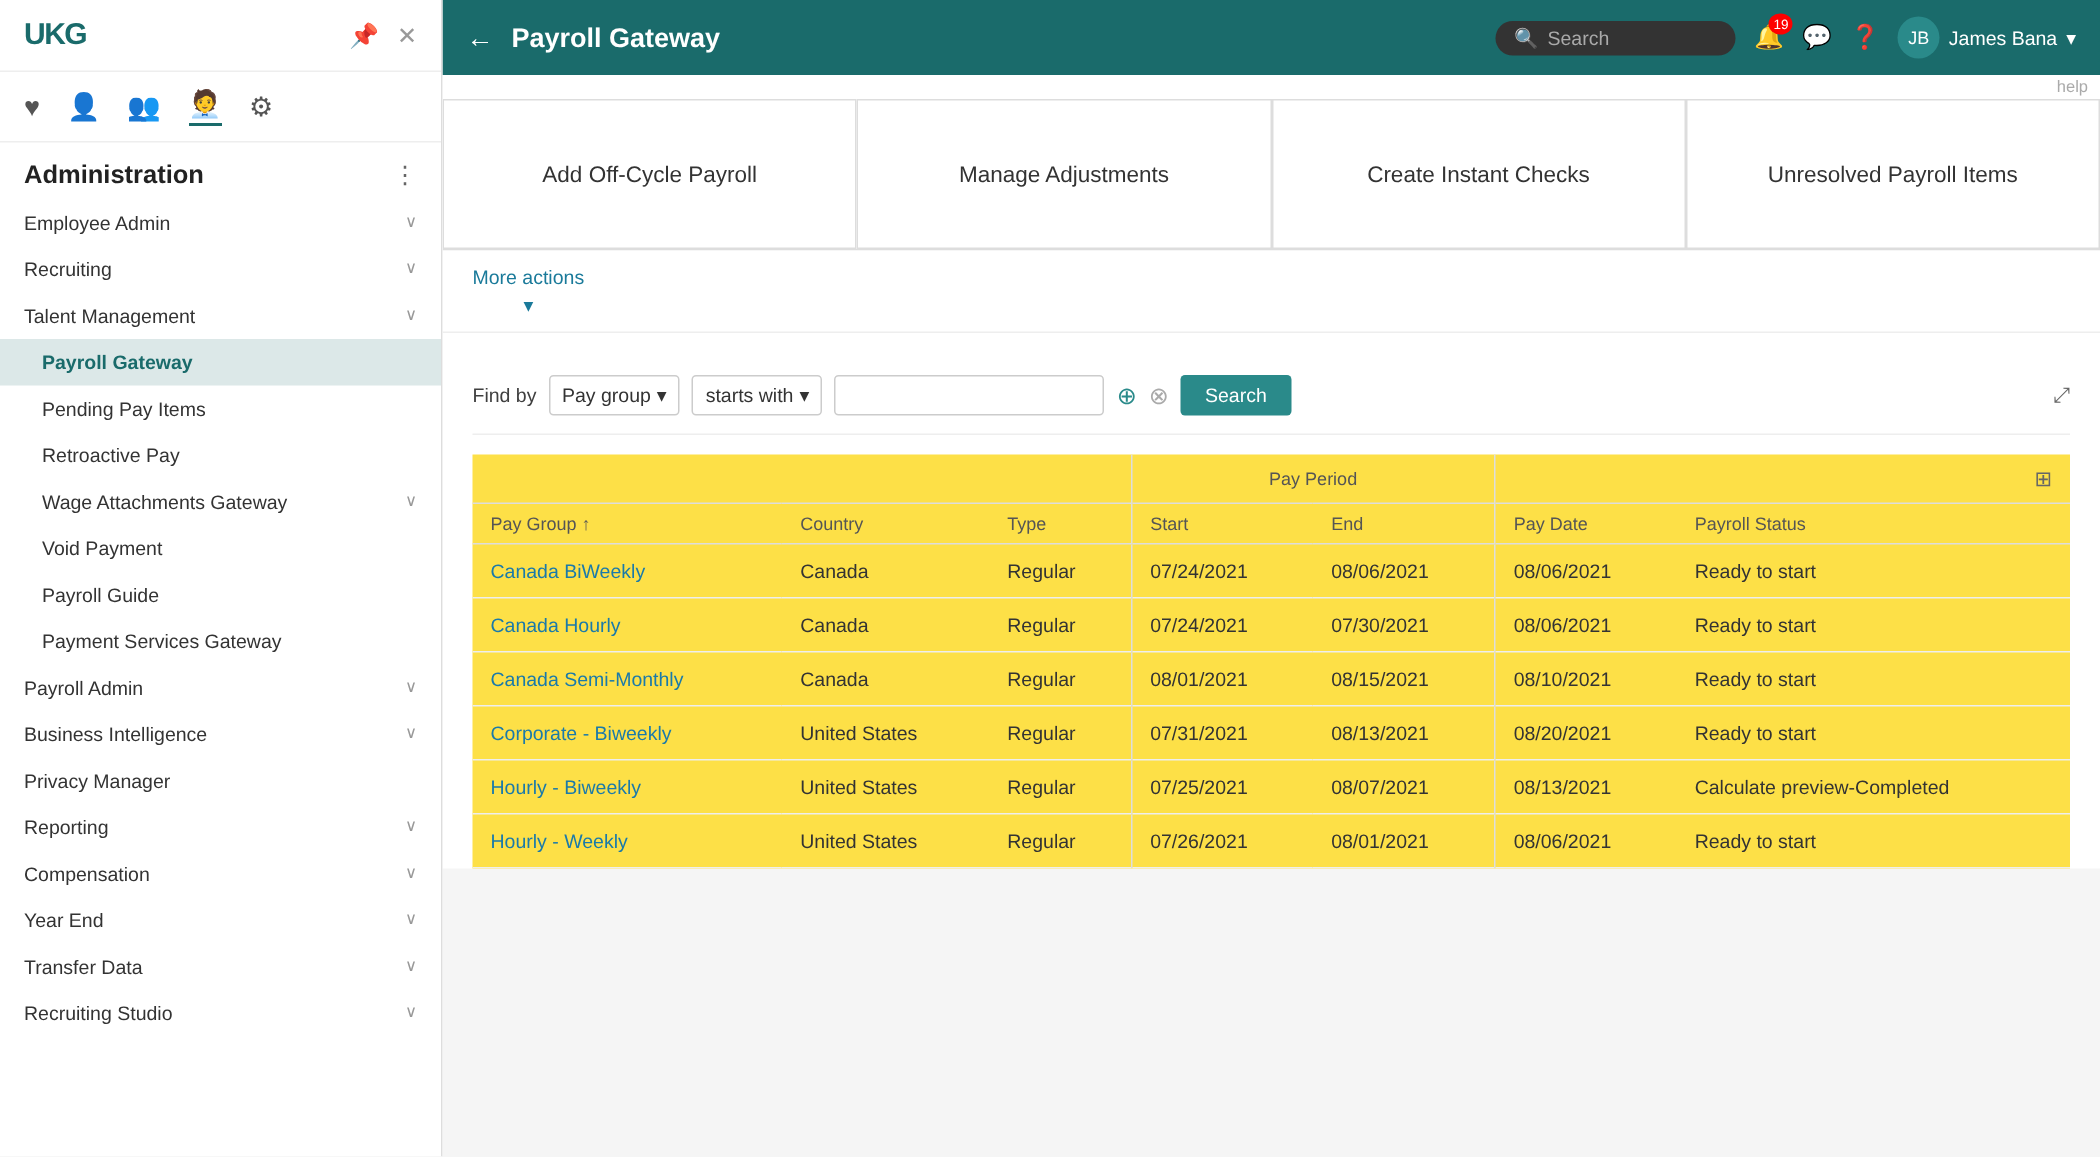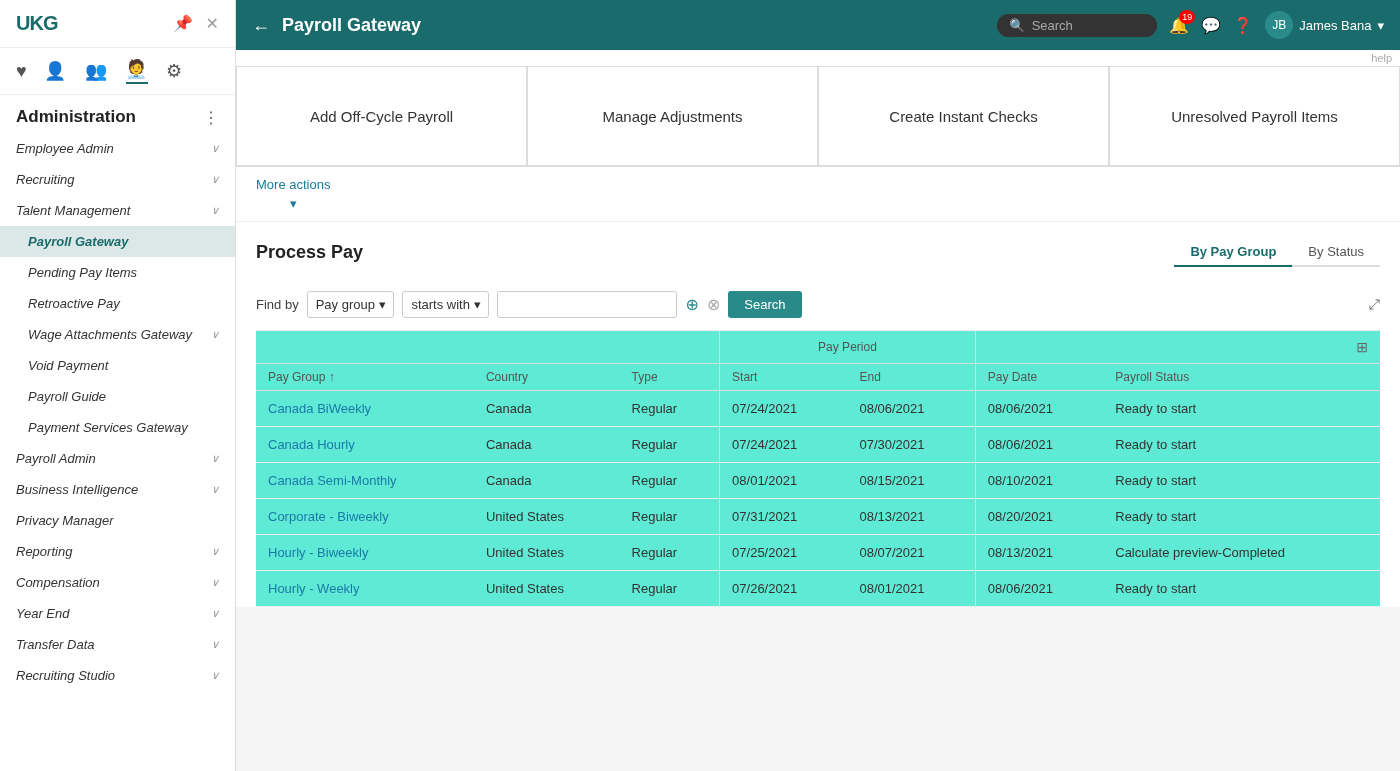--- a/index.html
+++ b/index.html
@@ -1,29 +1,29 @@
 <!DOCTYPE html>
 <html><head>
   <meta charset="utf-8">
   <style>
     * { box-sizing: border-box; margin: 0; padding: 0; }
     body { font-family: 'Segoe UI', Arial, sans-serif; font-size: 13px; color: #333; display: flex; height: 771px; overflow: hidden; background: #f5f5f5; }
 
     
-    .sidebar { width: 236px; background: #fff; border-right: 1px solid #ddd; display: flex; flex-direction: column; height: 100%; overflow-y: auto; flex-shrink: 0; }
+    .sidebar { width: 295px; background: #fff; border-right: 1px solid #ddd; display: flex; flex-direction: column; height: 100%; overflow-y: auto; flex-shrink: 0; }
     .sidebar-header { padding: 12px 16px; display: flex; align-items: center; justify-content: space-between; border-bottom: 1px solid #eee; }
     .ukg-logo { font-size: 20px; font-weight: bold; color: #1a6b6b; letter-spacing: -1px; }
     .sidebar-header-icons { display: flex; gap: 12px; color: #666; font-size: 16px; }
     .sidebar-icons { display: flex; gap: 18px; padding: 10px 16px; border-bottom: 1px solid #eee; align-items: center; }
     .sidebar-icon { font-size: 18px; color: #555; cursor: pointer; }
     .sidebar-icon.active { color: #1a6b6b; border-bottom: 2px solid #1a6b6b; padding-bottom: 2px; }
     .sidebar-title-row { display: flex; align-items: center; justify-content: space-between; padding: 12px 16px 6px; }
     .sidebar-title { font-size: 17px; font-weight: 600; color: #222; }
     .sidebar-title-icon { color: #666; font-size: 16px; cursor: pointer; }
-    .nav-item { display: flex; align-items: center; justify-content: space-between; padding: 8px 16px; cursor: pointer; color: #333; font-size: 13px; font-style: italic; }
+    .nav-item { display: flex; justify-content: space-between; padding: 8px 16px; cursor: pointer; color: #333; font-size: 13px; }
     .nav-item.active { background: #e8f0f0; font-weight: bold; }
     .nav-item.sub { padding-left: 28px; font-weight: normal; color: #333; }
     .nav-item.sub.active { background: #dce8e8; font-weight: 600; color: #1a6b6b; }
     .nav-item .chevron { font-size: 11px; color: #999; }
 
     
     .main { flex: 1; display: flex; flex-direction: column; overflow: hidden; }
 
     
     .topbar { background: #1a6b6b; color: #fff; display: flex; align-items: center; padding: 0 16px; height: 50px; gap: 12px; flex-shrink: 0; }
@@ -61,21 +61,21 @@
     .filter-row { display: flex; align-items: center; gap: 8px; padding: 12px 0; border-bottom: 1px solid #eee; }
     .filter-label { font-size: 13px; color: #404040; }
     .filter-select { border: 1px solid #ccc; border-radius: 3px; padding: 5px 8px; font-size: 13px; cursor: pointer; background: #fff; display: flex; align-items: center; gap: 4px; }
     .filter-input { border: 1px solid #ccc; border-radius: 3px; padding: 5px 10px; font-size: 13px; width: 180px; }
     .filter-add { color: #2a8a8a; font-size: 16px; cursor: pointer; }
     .filter-clear { color: #aaa; font-size: 16px; cursor: pointer; }
     .search-btn { background: #2a8a8a; color: #fff; border: none; border-radius: 3px; padding: 6px 16px; font-size: 13px; cursor: pointer; }
     .expand-icon { margin-left: auto; color: #666; font-size: 14px; cursor: pointer; }
 
     
-    .table-container { overflow-x: auto; background: #5eead4; }
+    .table-container { overflow-x: auto; background: #fde047; margin-top: 13px; }
     table { width: 100%; border-collapse: collapse; font-size: 13px; }
     thead tr { border-bottom: 1px solid #ddd; }
     thead th { padding: 8px 12px; text-align: left; color: #555; font-weight: 500; font-size: 12px; }
     .pay-period-header { text-align: center; border-left: 1px solid #ddd; border-right: 1px solid #ddd; padding: 4px; color: #555; font-size: 12px; }
     .sub-header { padding: 6px 12px; text-align: left; font-size: 12px; color: #555; font-weight: 500; }
     tbody tr { border-bottom: 1px solid #eee; }
     tbody td { padding: 10px 12px; color: #333; font-size: 13px; }
     .link { color: #1a7aaa; cursor: pointer; text-decoration: none; }
     .col-settings { color: #666; cursor: pointer; font-size: 14px; }
   </style>
@@ -205,27 +205,20 @@
       </div>
 
     <div class="more-actions-bar">
       <button class="more-actions-btn">
         <span>More actions</span>
         <span>▾</span>
       </button>
     </div>
 
     <div class="process-pay">
-      <div class="process-pay-header">
-        <span class="process-pay-title">Process Pay</span>
-        <div class="view-tabs" id="view-tabs-container">
-            <div class="view-tab active">By Pay Group</div>
-            <div class="view-tab">By Status</div>
-          </div>
-      </div>
 
       <div class="filter-row">
         <span class="filter-label">Find by</span>
         <div class="filter-select">
           <span>Pay group</span>
           <span>▾</span>
         </div>
         <div class="filter-select">
           <span>starts with</span>
           <span>▾</span>

